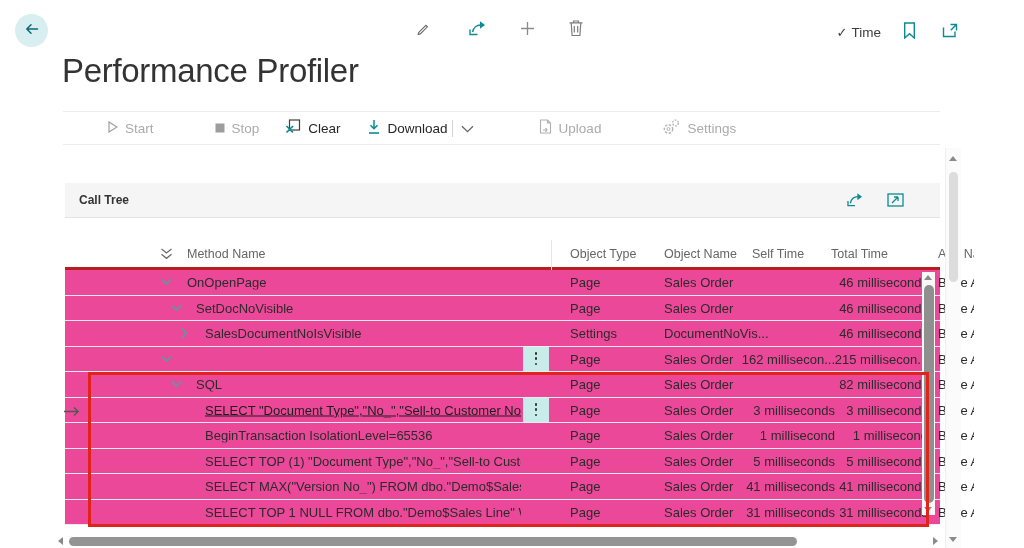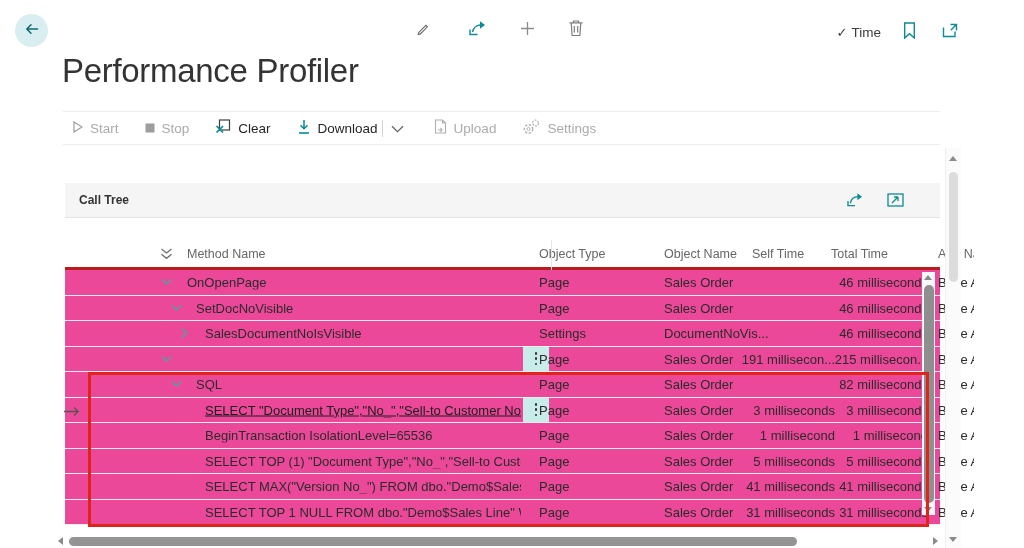--- a/index.html
+++ b/index.html
@@ -21,35 +21,35 @@
   .saved .chk { font-size:13px; color:#3c3c3c; }
   
   .page-title { position:absolute; left:62px; top:52px; font-size:33px; font-weight:300;
     letter-spacing:-0.3px; color:#333; }
   
   .action-bar { position:absolute; left:63px; top:111px; width:877px; height:34px;
     border-top:1px solid #ededed; border-bottom:1px solid #ededed;
     display:flex; align-items:center; gap:26px; padding-left:10px; font-size:13.5px; }
   .ab-item { display:flex; align-items:center; gap:7px; background:none; border:none;
     font-size:13.5px; font-family:inherit; cursor:pointer; color:#262626; }
-  .ab-item.disabled { color:#ababab; cursor:default; }
+  .ab-item.disabled { color:#ababab; cursor:default;margin-left:35px; }
   .ab-split { display:flex; align-items:center; gap:4px; }
   .vsep { width:1px; height:17px; background:#d4d4d4; }
   
   .card { position:absolute; left:65px; top:183px; width:875px; height:348px; background:#fff; }
   .card-header { position:absolute; left:0; top:0; width:100%; height:35px; background:#f5f5f5;
     border-bottom:1px solid #e3e3e3; display:flex; align-items:center; }
   .card-title { font-size:12px; font-weight:700; color:#333; padding-left:14px; }
   .card-header-icons { position:absolute; right:32px; top:5px; display:flex; gap:15px; }
   
   .thead { position:absolute; left:0; top:57px; width:100%; height:30px; color:#666;
     font-size:12.5px; border-bottom:3px solid #b91c1c; }
   .thead .col, .row .cell { position:absolute; top:50%; transform:translateY(-50%); white-space:nowrap; }
   .col-method  { left:122px; }
-  .col-otype, .c-otype { left:9px;  width:88px;  }
+  .col-otype, .c-otype { left:40px;  width:88px;  }
   .col-oname, .c-oname { left:118px; width:98px;margin-left:16px;  }
   .col-stime { left:222px; }  .c-stime { left:195px; width:110px; text-align:right; }
   .col-ttime { left:301px; }  .c-ttime { left:295px; width:103px; text-align:right; }
   .col-aname, .c-aname { left:408px; width:36px; overflow:hidden; }
   .right-cells { position:absolute; left:465px; top:0; width:445px; height:100%; }
   .collapse-all { position:absolute; left:94px; top:9px; }
   .col-divider { position:absolute; left:486px; top:57px; width:1px; height:268px; background:#e6e6e6; }
   .rows { position:absolute; left:0; top:87px; width:100%; }
   .row { position:absolute; left:0; width:100%; height:25.5px; border-bottom:1px solid #ededed;
     font-size:13px; color:#2b2b2b; background:#ec4899; }
@@ -306,21 +306,21 @@
             </svg>
           </button>
         <button class="kebab">
             <i></i>
             <i></i>
             <i></i>
           </button>
         <span class="right-cells">
           <span class="cell c-otype">Page</span>
           <span class="cell c-oname">Sales Order</span>
-          <span class="cell c-stime">191 millisecon...</span>
+          <span class="cell c-stime">162 millisecon...</span>
           <span class="cell c-ttime">215 millisecon...</span>
           <span class="cell c-aname">Base A</span>
         </span>
       </div>
 
       <div class="row lvl2" style="top:102px">
         <button class="chev">
             <svg width="11" height="7" viewBox="0 0 11 7">
               <path d="M1 1 L5.5 5.5 10 1" stroke="#4aa49e" fill="none" stroke-width="1.4"></path>
             </svg>

